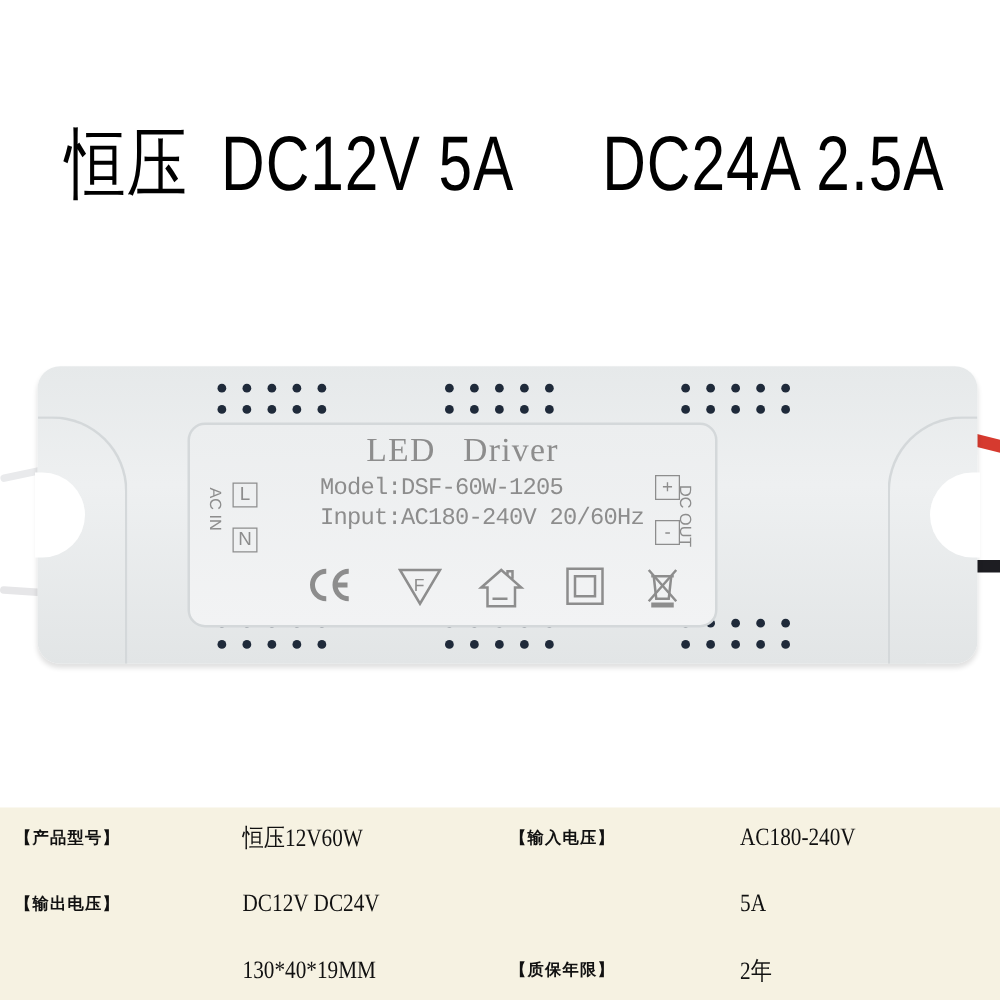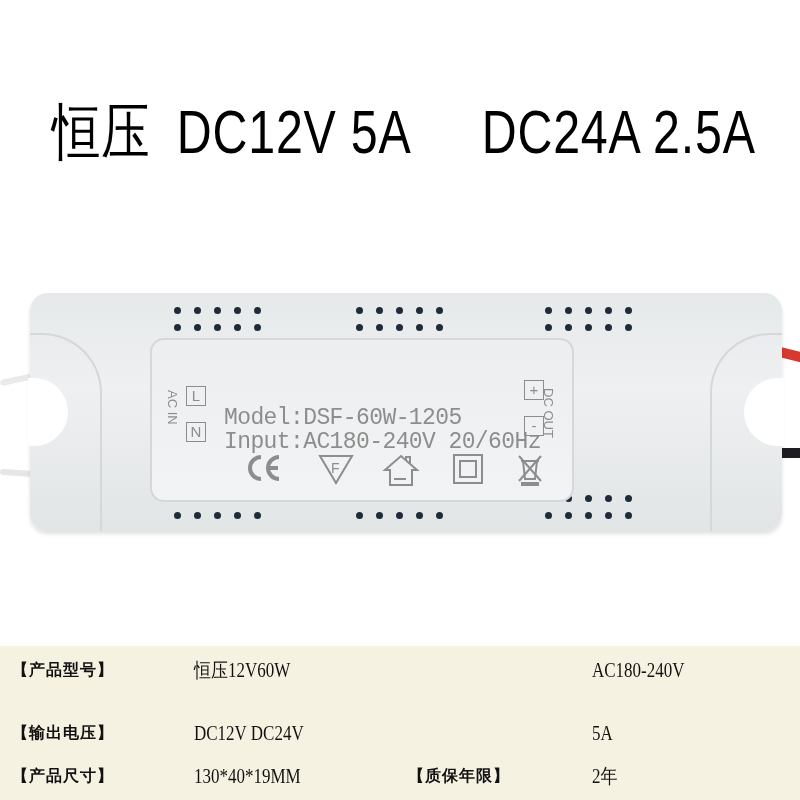--- a/index.html
+++ b/index.html
@@ -43,35 +43,35 @@
     .vents i { display: block; width: 7px; height: 7px; border-radius: 50%; background: #1f2a3a; }
 
     .label-panel {
       position: absolute; left: 150px; top: 338px; width: 420px; height: 160px;
       border: 2px solid #d4d8da; border-radius: 14px;
       background: linear-gradient(#eceeef, #f2f3f4);
     }
     .lbl { position: absolute; color: #8d8d8d; font-family: "Liberation Serif", "DejaVu Serif", serif; white-space: nowrap; }
     .lbl-title { left: 141px; top: 5px; font-size: 27px; letter-spacing: 1px; }
     .lbl-title .w2 { margin-left: 22px; }
-    .lbl-line { left: 72px; font-size: 23px; font-family: "Liberation Mono", "DejaVu Sans Mono", monospace; letter-spacing: -0.6px; margin-top: 26px; }
+    .lbl-line { left: 104px; font-size: 19px; font-family: "Liberation Mono", "DejaVu Sans Mono", monospace; letter-spacing: -0.6px; }
     .side-box { position: absolute; width: 18px; height: 18px; border: 1.5px solid #8d8d8d; color: #8d8d8d; font-size: 15px; line-height: 18px; text-align: center; font-family: "Liberation Sans", sans-serif; }
     .side-text { position: absolute; color: #8d8d8d; font-size: 13px; font-family: "Liberation Sans", sans-serif; white-space: nowrap; }
     .side-text.ac { left: 8px; top: 50px; transform: rotate(90deg); transform-origin: left top; left: 28px; }
     .side-text.dc { right: -4px; top: 48px; transform: rotate(90deg); transform-origin: left top; }
     .cert { position: absolute; top: 113px; color: #8d8d8d; }
 
     
     .spec {
       position: absolute; left: 0; top: 646px; width: 800px; height: 154px;
       background: #f6f2e2;
     }
     .spec-row { position: absolute; left: 0; width: 800px; height: 40px; display: flex; align-items: center; }
     .spec-key, .spec-val { position: absolute; white-space: nowrap; color: #111; }
-    .spec-key { font-family: "DejaVu Serif", serif; font-size: 16px; font-weight: bold; letter-spacing: 1px; }
+    .spec-key { font-family: "DejaVu Serif", serif; font-size: 13px; font-weight: bold; letter-spacing: 1px; }
     .spec-val { font-family: "Liberation Serif", "DejaVu Serif", serif; font-size: 20px; transform: scaleX(0.85); transform-origin: left center; }
   </style>
 </head>
 <body>
 
 <div class="headline">
   <span>恒压</span><span class="gap">DC12V 5A</span><span>DC24A 2.5A</span>
 </div>
 
 <div class="wire wire-white1"></div>
@@ -154,20 +154,23 @@
       <i></i>
       <i></i>
       <i></i>
       <i></i>
       <i></i>
       <i></i>
     </div>
 </div>
 
 <div class="label-panel">
+  <div class="lbl lbl-title">
+    <span>LED</span><span class="w2">Driver</span>
+  </div>
   <div class="lbl lbl-line" style="top:39px;">Model:DSF-60W-1205</div>
   <div class="lbl lbl-line" style="top:63px;">Input:AC180-240V 20/60Hz</div>
 
   <div class="side-text ac">AC IN</div>
   <div class="side-box" style="left:34px; top:46px;">L</div>
   <div class="side-box" style="left:34px; top:82px;">N</div>
 
   <div class="side-box" style="right:28px; top:40px;">+</div>
   <div class="side-box" style="right:28px; top:76px;">-</div>
   <div class="side-text dc" style="right:auto; left:404px;">DC OUT</div>
@@ -192,26 +195,26 @@
     <path d="M7 8 H21 L19 26 H9 Z M5 8 H23" fill="none" stroke="#8d8d8d" stroke-width="2"></path>
     <path d="M3 3 L25 28 M25 3 L3 28" stroke="#8d8d8d" stroke-width="2"></path>
     <rect x="5" y="29" width="18" height="4" fill="#8d8d8d"></rect>
   </svg>
 </div>
 
 <div class="spec">
   <div class="spec-row" style="top:4px;">
     <span class="spec-key" style="left:12px;">【产品型号】</span>
     <span class="spec-val" style="left:194px;">恒压12V60W</span>
+    <span class="spec-key" style="left:408px;">【输入电压】</span>
     <span class="spec-val" style="left:592px;">AC180-240V</span>
   </div>
-  <div class="spec-row" style="top:67px;">
+  <div class="spec-row" style="top:57px;">
     <span class="spec-key" style="left:12px;">【输出电压】</span>
     <span class="spec-val" style="left:194px;">DC12V DC24V</span>
     <span class="spec-val" style="left:592px;">5A</span>
   </div>
   <div class="spec-row" style="top:110px;">
-    <span class="spec-key" style="left:12px;">【产品尺寸】</span>
     <span class="spec-val" style="left:194px;">130*40*19MM</span>
     <span class="spec-key" style="left:408px;">【质保年限】</span>
     <span class="spec-val" style="left:592px;">2年</span>
   </div>
 </div>
 
 </body></html>

